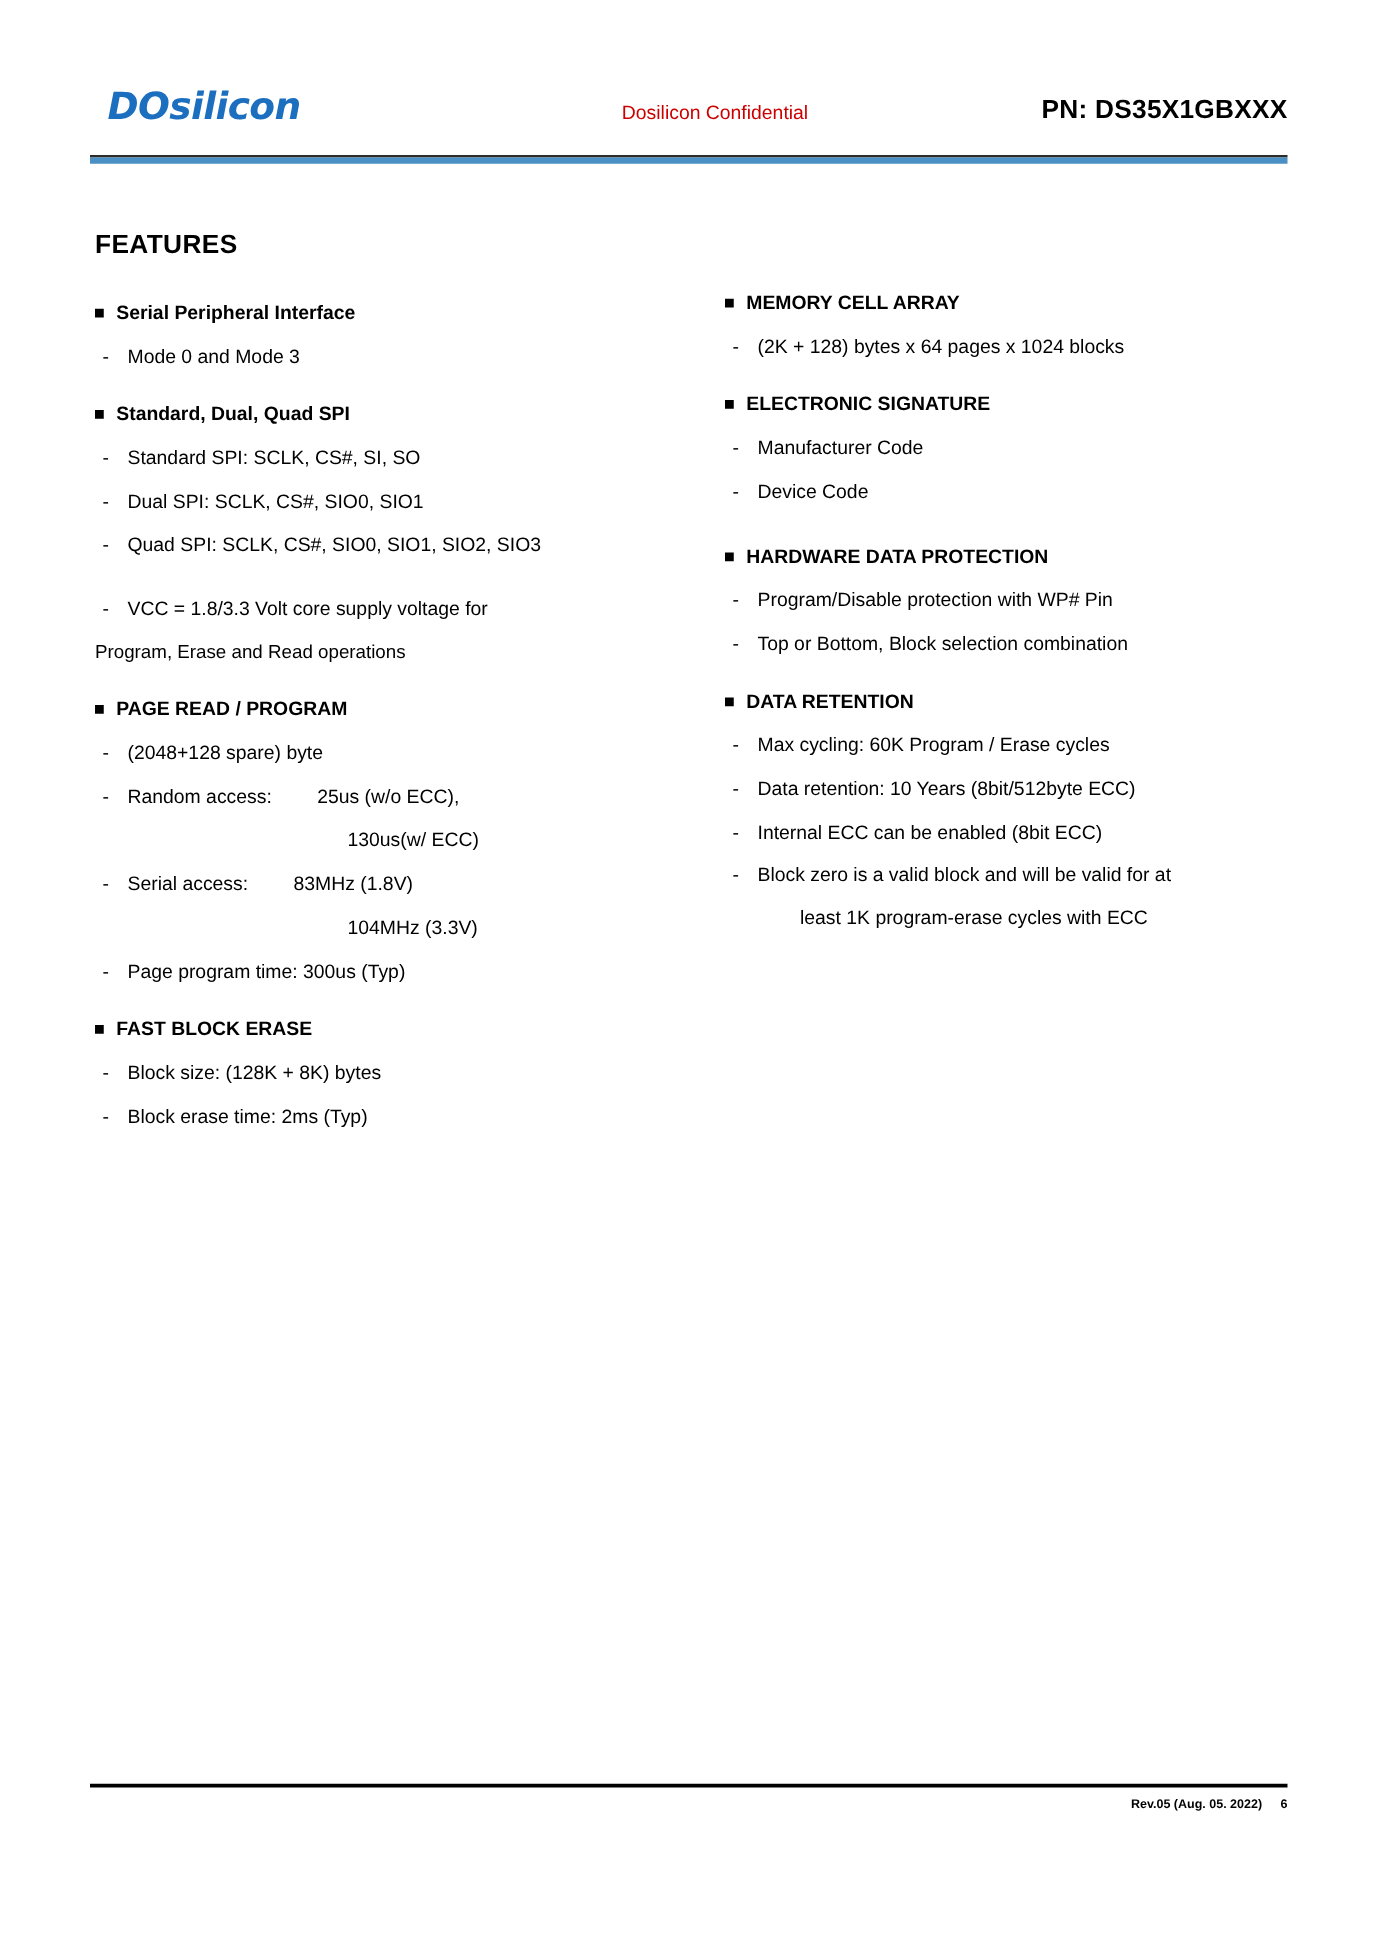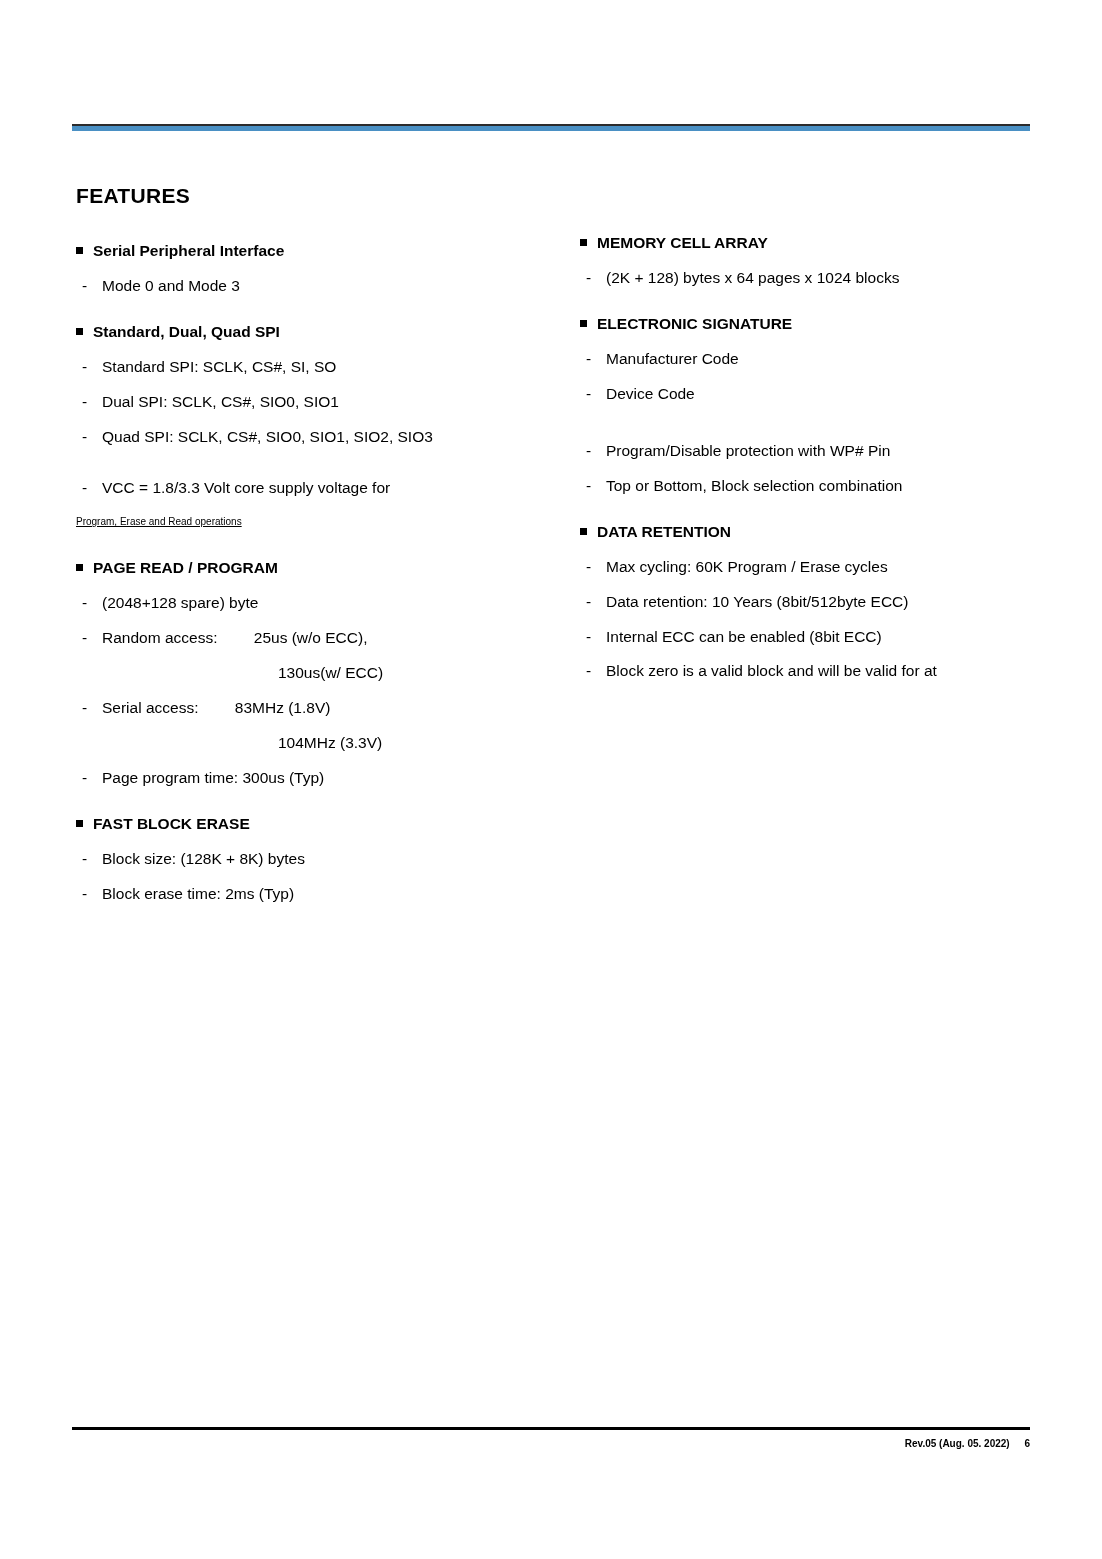--- a/index.html
+++ b/index.html
@@ -141,24 +141,23 @@
   .itm .col2 {
     display: inline-block;
     margin-left: 32px;
   }
   .itm .col2b {
     display: inline-block;
     padding-left: 176px;
     text-align: right;
   }
   .cont {
-    font-size: 10px;
+    font-size: 15px;
     line-height: 34px;
     padding-left: 0px;
-    text-decoration: underline;
   }
   .indent-cont {
     font-size: 15.5px;
     line-height: 34px;
     padding-left: 60px;
   }
 
   .rgap-sm { height: 6px; }
 
   
@@ -179,20 +178,25 @@
   }
   .footer-text .pg {
     margin-left: 12px;
   }
 </style>
 </head>
 <body>
 
 <div class="page">
 
+  <div class="header">
+    <div class="logo">DOsilicon</div>
+    <div class="confidential">Dosilicon Confidential</div>
+    <div class="pn">PN: DS35X1GBXXX</div>
+  </div>
   <div class="header-rule-dark"></div>
   <div class="header-rule"></div>
 
   <div class="features-title">FEATURES</div>
 
   <div class="col-left">
 
     <div class="grp">
       <div class="hdr">
         <span class="sq"></span>
@@ -304,20 +308,24 @@
       <div class="itm">
         <span class="dash">-</span>
         <span>Device Code</span>
       </div>
     </div>
 
 
     <div class="rgap-sm"></div>
 
     <div class="grp">
+      <div class="hdr">
+        <span class="sq"></span>
+        <span>HARDWARE DATA PROTECTION</span>
+      </div>
       <div class="itm">
         <span class="dash">-</span>
         <span>Program/Disable protection with WP# Pin</span>
       </div>
       <div class="itm">
         <span class="dash">-</span>
         <span>Top or Bottom, Block selection combination</span>
       </div>
     </div>
 
@@ -335,20 +343,21 @@
         <span>Data retention: 10 Years (8bit/512byte ECC)</span>
       </div>
       <div class="itm">
         <span class="dash">-</span>
         <span>Internal ECC can be enabled (8bit ECC)</span>
       </div>
       <div class="itm wrap">
         <span class="dash">-</span>
         <span>Block zero is a valid block and will be valid for at</span>
       </div>
+      <div class="indent-cont">least 1K program-erase cycles with ECC</div>
     </div>
 
   </div>
 
   <div class="footer-rule"></div>
   <div class="footer-text">
     <span>Rev.05 (Aug. 05. 2022)</span>
     <span class="pg">6</span>
   </div>
 

